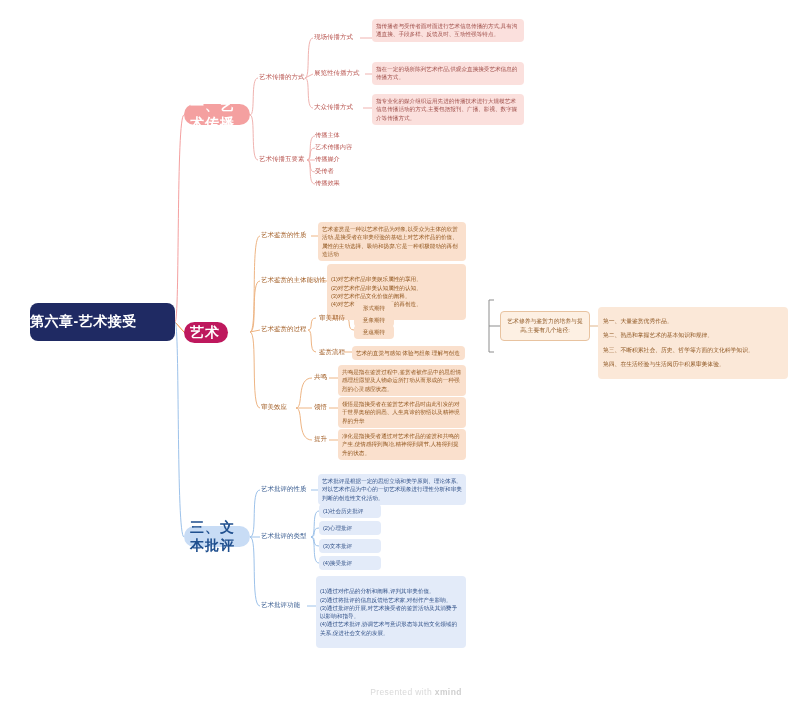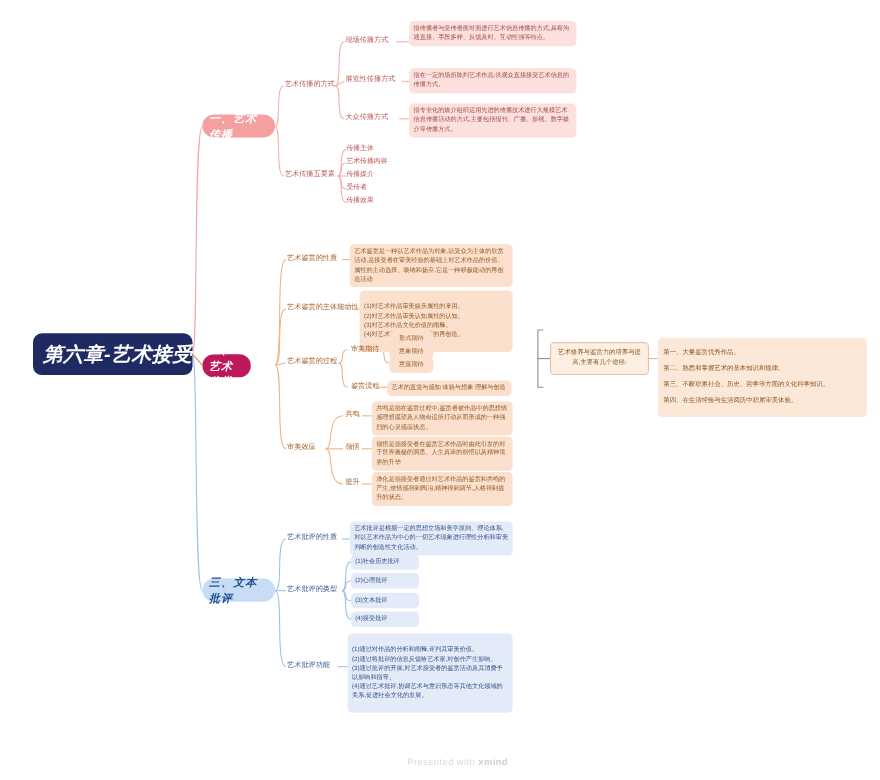--- a/index.html
+++ b/index.html
@@ -10,29 +10,29 @@
   }
   #canvas{position:absolute;inset:0;}
   svg.links{position:absolute;left:0;top:0;width:800px;height:709px;pointer-events:none;}
 
   .node{position:absolute;box-sizing:border-box;}
 
   
   .root{
     left:30px;top:303px;width:145px;height:38px;
     background:#1f2a63;border-radius:8px;color:#fff;
-    font-size:18px;font-weight:bold;letter-spacing:.5px;
-    display:flex;align-items:center;justify-content:flex-end;font-style:italic;
+    font-size:14px;font-weight:bold;letter-spacing:.5px;
+    display:flex;align-items:center;justify-content:flex-start;
   }
 
   
   .main{
     border-radius:11px;height:21px;display:flex;align-items:center;
-    justify-content:center;font-size:10px;font-weight:bold;color:#fff;
-    letter-spacing:1px;padding:0 6px;font-style:italic;
+    justify-content:center;font-size:14px;font-weight:bold;color:#fff;
+    letter-spacing:1px;padding:0 6px;
   }
   .m1{left:184px;top:104px;width:66px;background:#f4a0a0;}
   .m2{left:184px;top:322px;width:44px;background:#be185d;}
   .m3{left:184px;top:526px;width:66px;background:#c8dcf5;color:#20508f;}
 
   
   .lbl{
     font-size:6.5px;line-height:1.25;white-space:nowrap;
     padding:2px 3px;border-radius:3px;
   }

